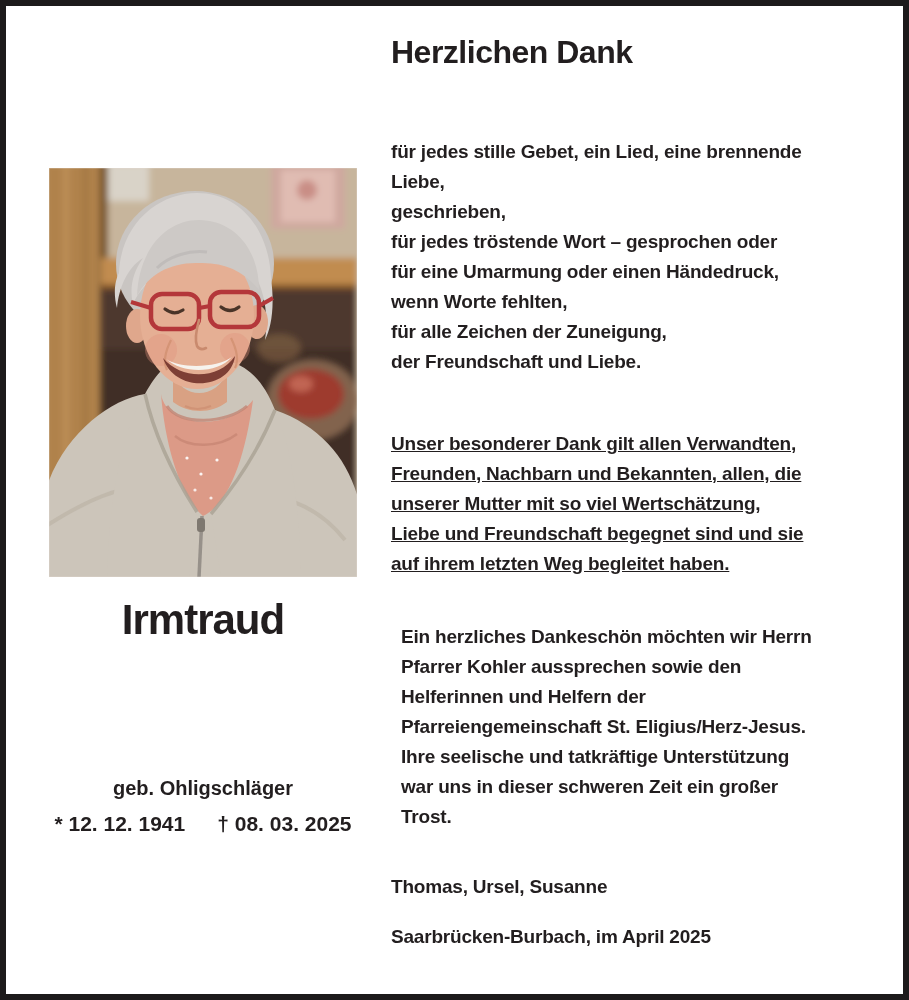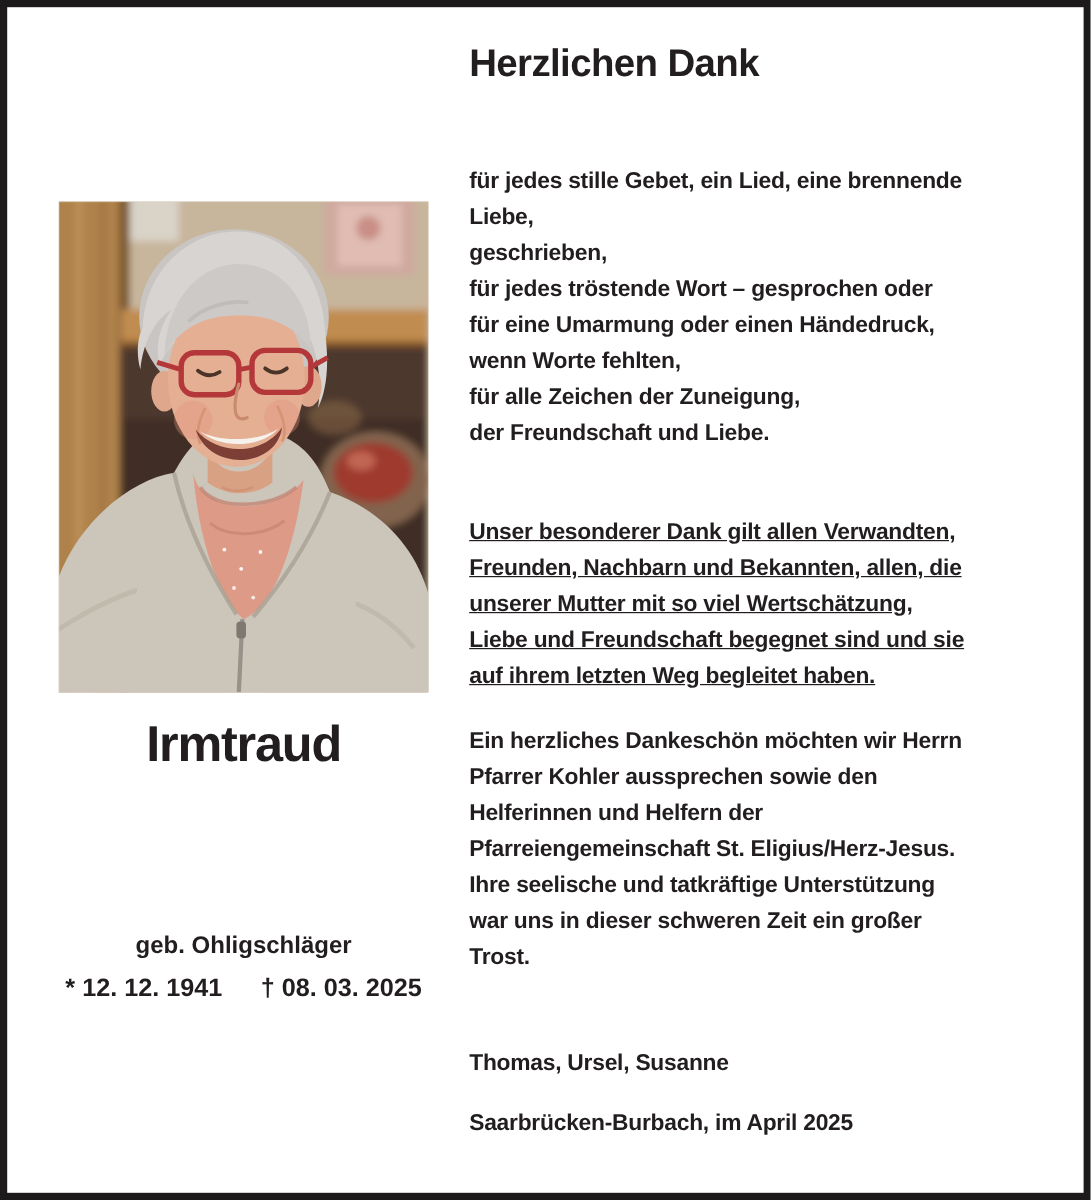--- a/index.html
+++ b/index.html
@@ -37,21 +37,21 @@
     top:812px;font-size:21px;font-weight:700;
     display:flex;justify-content:center;gap:32px;white-space:nowrap;
   }
   .col{
     position:absolute;left:391px;width:482px;
     font-size:19px;font-weight:700;line-height:30px;letter-spacing:-0.2px;
   }
   .col .line{display:block;white-space:nowrap;}
   .p1{top:137px;}
   .p2{top:429px;text-decoration:underline;}
-  .p3{top:603px;}
+  .p3{top:622px;margin-left:10px;}
   .signature{top:872px;}
   .place-date{top:922px;}
 </style>
 </head>
 <body>
 
 <div class="page">
   <div class="frame"></div>
 
   <div class="title">Herzlichen Dank</div>

